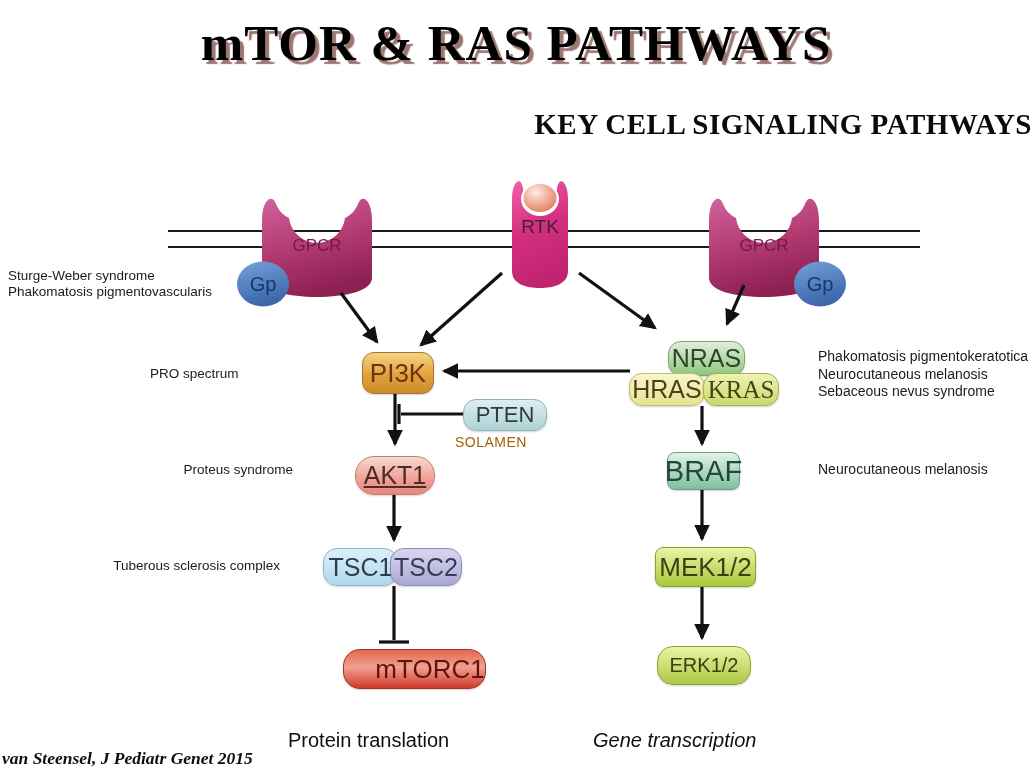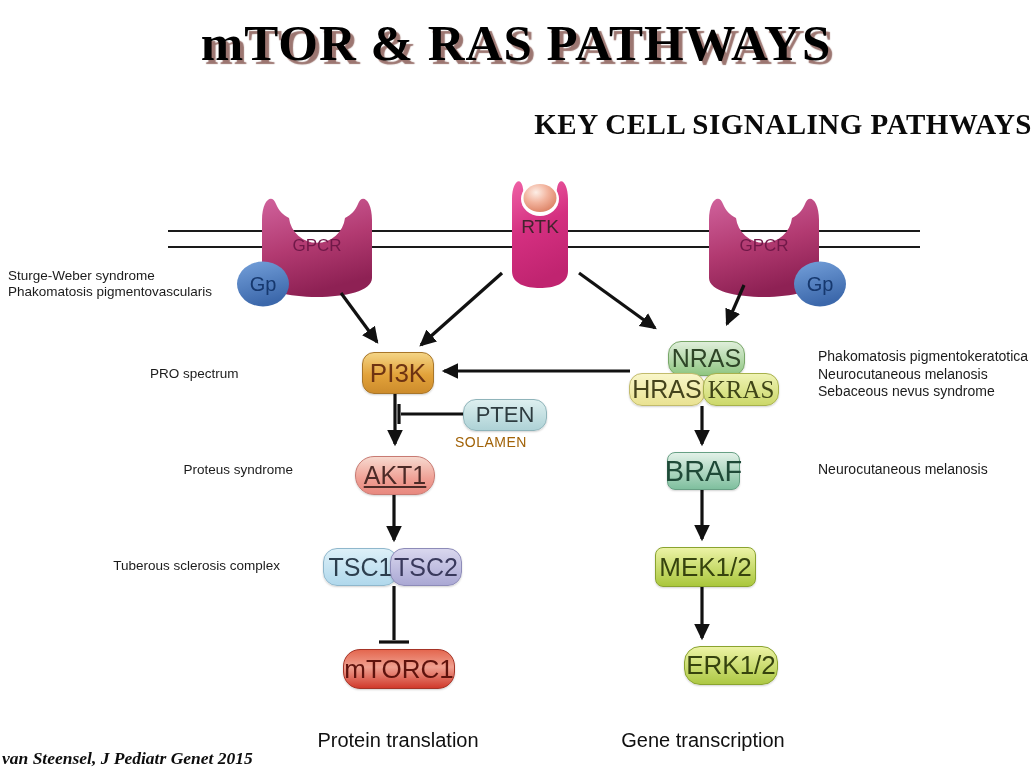--- a/index.html
+++ b/index.html
@@ -26,50 +26,50 @@
         background:linear-gradient(180deg,#f7d9cf,#ef9f94 60%,#e8887f);
         border:1px solid #c87a72;color:#4c2a27;font-size:25px;text-decoration:underline;}
   #tsc1{left:323px;top:548px;width:73px;height:36px;border-radius:14px;
         background:linear-gradient(180deg,#ddf0f8,#b0d8ec);
         border:1px solid #8fb7cc;color:#2c3e4e;font-size:25px;}
   #tsc2{left:390px;top:548px;width:70px;height:36px;border-radius:14px;
         background:linear-gradient(180deg,#d9d7ee,#aaa8d4);
         border:1px solid #8d8bb8;color:#39395c;font-size:25px;}
   #mtorc1{left:343px;top:649px;width:110px;height:38px;border-radius:17px;
         background:linear-gradient(180deg,#e4674f,#f0a090 45%,#d0392b);
-        border:1px solid #a53326;color:#5f130d;font-size:26px;}
+        border:1px solid #a53326;color:#5f130d;font-size:26px;padding-left:31px;}
   #nras{left:668px;top:341px;width:75px;height:33px;border-radius:13px;
         background:linear-gradient(180deg,#dfeeda,#8fc681);
         border:1px solid #78a768;color:#2e4527;font-size:25px;}
   #hras{left:629px;top:373px;width:74px;height:31px;border-radius:13px;
         background:linear-gradient(180deg,#f9f6c9,#e9e292);
         border:1px solid #c2bb6c;color:#45431c;font-size:25px;}
   #kras{left:703px;top:373px;width:74px;height:31px;border-radius:13px;
         background:linear-gradient(180deg,#eff3b4,#ccd86a);
         border:1px solid #a7b14c;color:#3f4517;font-size:25px;font-family:Liberation Serif, serif;}
   #braf{left:667px;top:452px;width:71px;height:36px;border-radius:8px;
         background:linear-gradient(180deg,#e2f1e8,#7fbf9e);
         border:1px solid #67a084;color:#1f4a38;font-size:29px;}
   #mek{left:655px;top:547px;width:99px;height:38px;border-radius:8px;
         background:linear-gradient(180deg,#ecf3a6,#aac73c);
         border:1px solid #8aa32f;color:#36430e;font-size:26px;}
   #erk{left:657px;top:646px;width:92px;height:37px;border-radius:16px;
         background:linear-gradient(180deg,#ecf3a4,#adc844);
-        border:1px solid #8aa32f;color:#36430e;font-size:26px;margin-left:27px;}
+        border:1px solid #8aa32f;color:#36430e;font-size:20px;}
   .ann{position:absolute;color:#1b1b1b;font-size:13.5px;line-height:15.5px;}
   #ann-left-top{left:8px;top:268px;}
   #ann-pro{left:150px;width:143px;top:366px;}
   #ann-proteus{left:150px;width:143px;top:462px;text-align:right;}
   #ann-tuberous{left:27px;width:253px;top:558px;text-align:right;}
   #ann-right-top{left:818px;top:348px;font-size:14px;line-height:17.5px;}
   #ann-right-mid{left:818px;top:462px;font-size:14px;}
-  .outcome{position:absolute;top:729px;width:220px;text-align:center;
+  .outcome{position:absolute;top:729px;width:220px;text-align:left;
         font-size:20px;color:#101010;}
   #outcome-protein{left:288px;}
-  #outcome-gene{left:593px;}
+  #outcome-gene{left:593px;font-style:italic;}
   .citation{position:absolute;left:2px;top:748px;
         font-family:"Liberation Serif",serif;font-style:italic;font-weight:bold;
         font-size:17.5px;color:#0d0d0d;}
   text{font-family:"Liberation Sans",sans-serif;}
 </style>
 </head>
 <body>
 
 <div class="slide">
 

